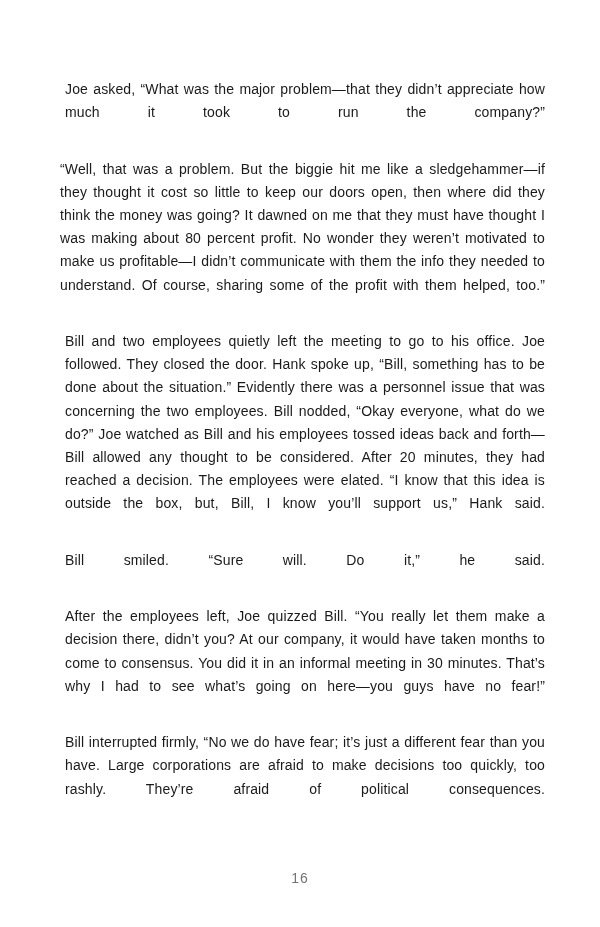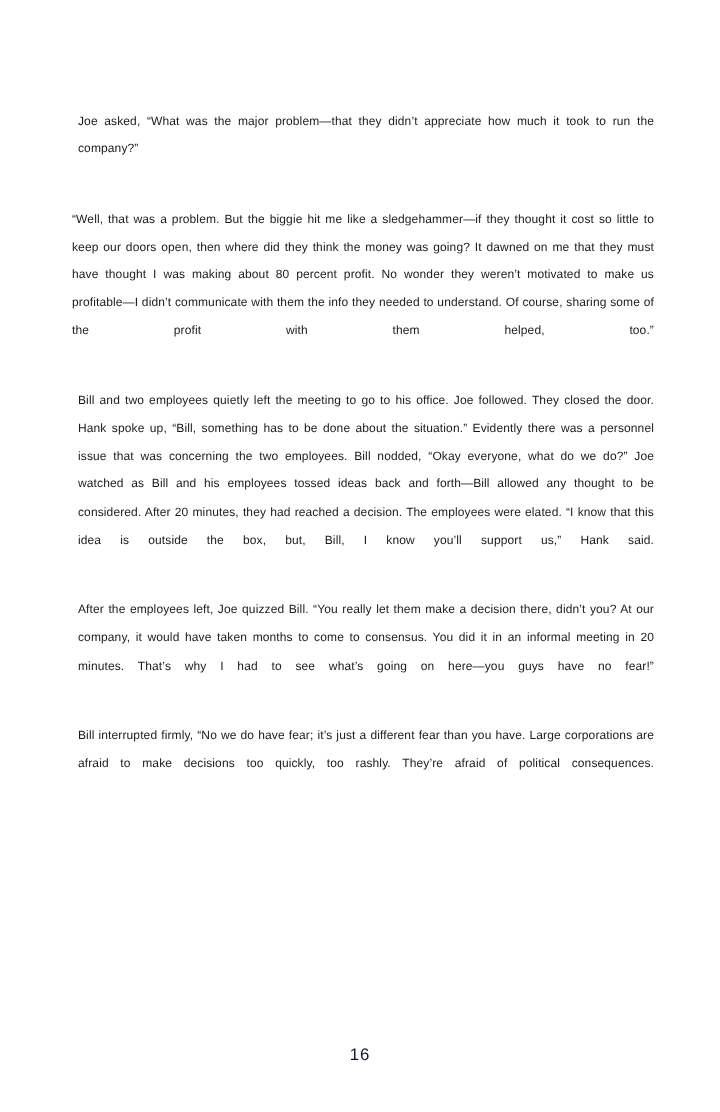--- a/index.html
+++ b/index.html
@@ -27,22 +27,22 @@
   }
 
   #text-column {
     position: absolute;
     left: 65px;
     top: 78px;
     width: 480px;
   }
 
   .para {
-    margin: 12px 0 10px 0;
-    font-size: 10px;
+    margin: 0 0 10px 0;
+    font-size: 14px;
     line-height: 23.2px;
     text-align: justify;
     text-justify: inter-word;
     letter-spacing: 0.01em;
     word-spacing: 0.005em;
     hyphens: none;
     -webkit-hyphens: none;
   }
 
   .para:last-of-type {
@@ -68,40 +68,41 @@
   }
 
   #page-number {
     position: absolute;
     left: 0;
     top: 868px;
     width: 600px;
     text-align: center;
     font-size: 14px;
     line-height: 20px;
-    color: #0f172a;
+    color: #737373;
     letter-spacing: 0.06em;
   }
 </style>
 </head>
 <body>
 
 <div id="book-page">
 
   <div id="text-column">
 
     <p class="para">Joe asked, “What was the major problem—that they didn’t appreciate how much it took to run the company?”</p>
 
     <p class="para hang-quote">“Well, that was a problem. But the biggie hit me like a sledgehammer—if they thought it cost so little to keep our doors open, then where did they think the money was going? It dawned on me that they must have thought I was making about 80 percent profit. No wonder they weren’t motivated to make us profitable—I didn’t communicate with them the info they needed to understand. Of course, sharing some of the profit with them helped, too.”</p>
 
 
     <p class="para">Bill and two employees quietly left the meeting to go to his office. Joe followed. They closed the door. Hank spoke up, “Bill, something has to be done about the situation.” Evidently there was a personnel issue that was concerning the two employees. Bill nodded, “Okay everyone, what do we do?” Joe watched as Bill and his employees tossed ideas back and forth—Bill allowed any thought to be considered. After 20 minutes, they had reached a decision. The employees were elated. “I know that this idea is outside the box, but, Bill, I know you’ll support us,” Hank said.</p>
 
+    <p class="para">Bill smiled. “Sure will. Do it,” he said.</p>
 
-    <p class="para">After the employees left, Joe quizzed Bill. “You really let them make a decision there, didn’t you? At our company, it would have taken months to come to consensus. You did it in an informal meeting in 20 minutes. That’s why I had to see what’s going on here—you guys have no fear!”</p>
+    <p class="para">After the employees left, Joe quizzed Bill. “You really let them make a decision there, didn’t you? At our company, it would have taken months to come to consensus. You did it in an informal meeting in 30 minutes. That’s why I had to see what’s going on here—you guys have no fear!”</p>
 
     <p class="para continues">Bill interrupted firmly, “No we do have fear; it’s just a different fear than you have. Large corporations are afraid to make decisions too quickly, too rashly. They’re afraid of political consequences.</p>
 
   </div>
 
   <div id="page-number">16</div>
 
 </div>
 
 </body></html>

